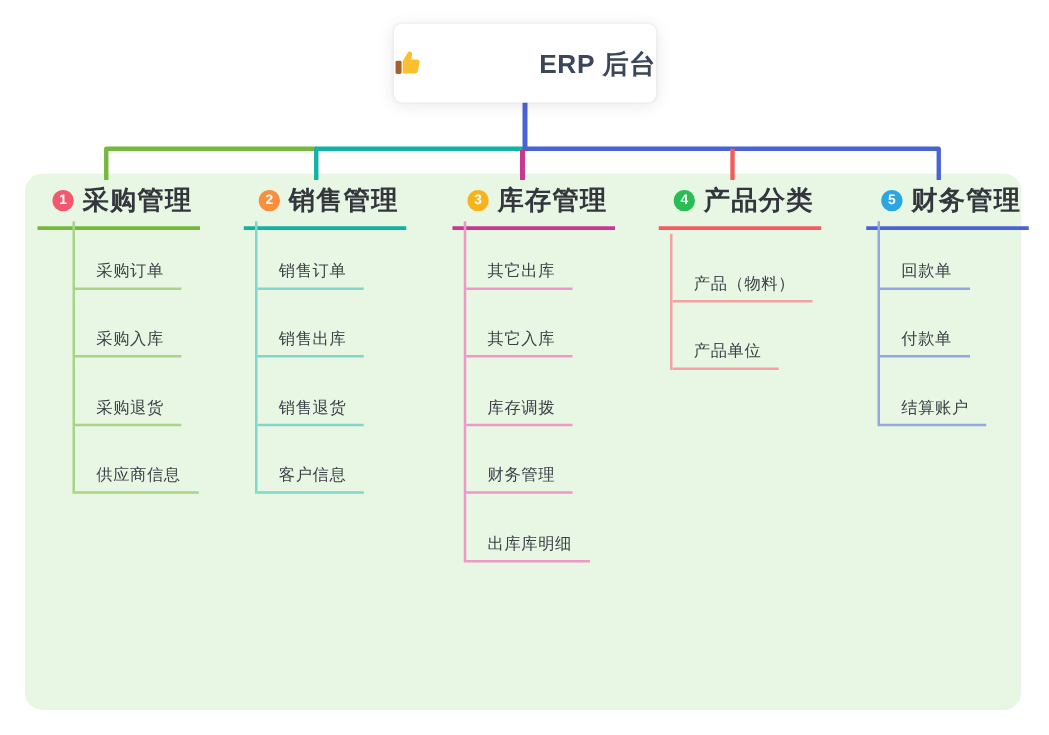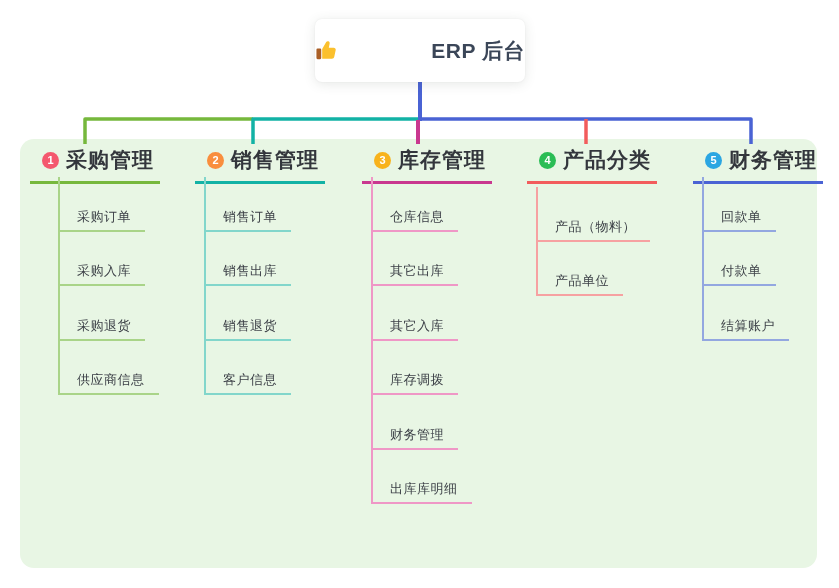--- a/index.html
+++ b/index.html
@@ -94,23 +94,20 @@
         <div class="child-row" style="border-bottom: 2px solid rgb(130, 214, 203); align-items: flex-end;">
           <span class="c-label">客户信息</span>
         </div>
       </div>
       <div class="branch-title" style="left: 362px; min-width: 115px; border-bottom: 3px solid rgb(201, 56, 143);">
         <span class="badge" style="background: rgb(248, 179, 28);">3</span>
         <span class="t-label">库存管理</span>
       </div>
       <div class="children" style="left: 371px; top: 177px; border-left: 2px solid rgb(239, 151, 198);">
         <div class="child-row" style="border-bottom: 2px solid rgb(239, 151, 198);">
-          <span class="c-label">仓库信息</span>
-        </div>
-        <div class="child-row" style="border-bottom: 2px solid rgb(239, 151, 198);">
           <span class="c-label">其它出库</span>
         </div>
         <div class="child-row" style="border-bottom: 2px solid rgb(239, 151, 198);">
           <span class="c-label">其它入库</span>
         </div>
         <div class="child-row" style="border-bottom: 2px solid rgb(239, 151, 198);">
           <span class="c-label">库存调拨</span>
         </div>
         <div class="child-row" style="border-bottom: 2px solid rgb(239, 151, 198);">
           <span class="c-label">财务管理</span>

